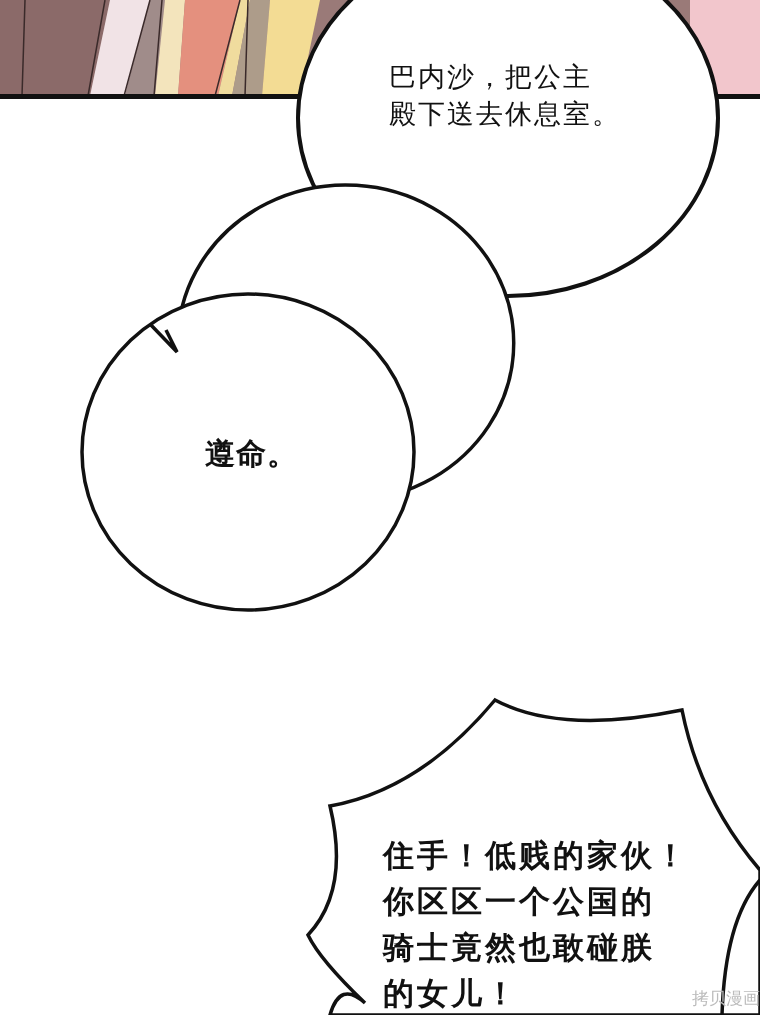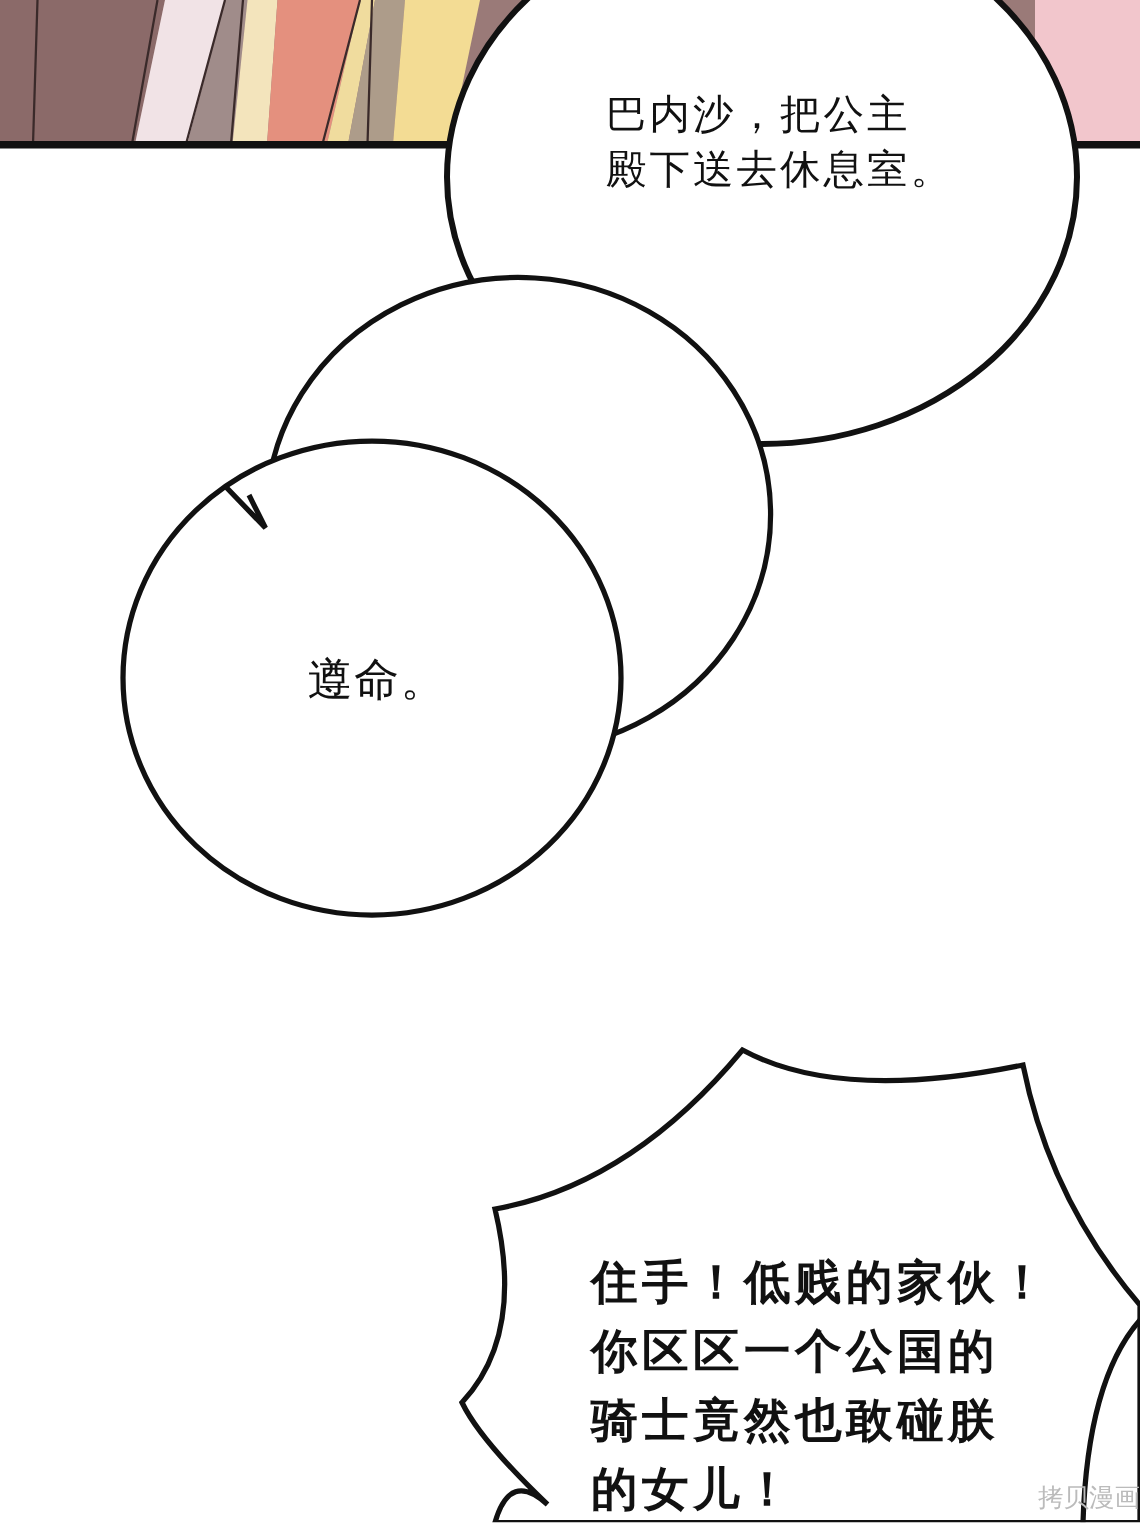--- a/index.html
+++ b/index.html
@@ -2,23 +2,23 @@
 <html><head>
 <meta charset="utf-8">
 <style>
   html, body { margin: 0; padding: 0; }
   body { width: 760px; height: 1015px; position: relative; overflow: hidden; background: #ffffff; font-family: "DejaVu Sans", sans-serif; }
   .panel-top { position: absolute; left: 0; top: 0; width: 760px; height: 96px; overflow: hidden; }
   .panel-top svg { display: block; }
   .panel-border { position: absolute; left: 0; top: 94px; width: 760px; height: 5px; background: #111; }
   .bubbles { position: absolute; left: 0; top: 0; width: 760px; height: 1015px; }
   .text { position: absolute; color: #111; white-space: pre-line; }
-  .t1 { left: 389px; top: 58px; font-size: 27px; line-height: 37px; letter-spacing: 2px; margin-left: 15px; }
-  .t2 { left: 205px; top: 435px; font-size: 30px; line-height: 38px; letter-spacing: 1px; }
-  .t3 { left: 383px; top: 832px; font-size: 31px; line-height: 46px; font-weight: bold; letter-spacing: 3px; margin-left: 11px; }
+  .t1 { left: 389px; top: 58px; font-size: 27px; line-height: 37px; letter-spacing: 2px; }
+  .t2 { left: 205px; top: 435px; font-size: 30px; line-height: 38px; letter-spacing: 1px; font-weight: bold; }
+  .t3 { left: 383px; top: 832px; font-size: 31px; line-height: 46px; font-weight: bold; letter-spacing: 3px; }
   .wm { position: absolute; left: 692px; top: 987px; font-size: 17px; color: #bbb; }
 </style>
 </head>
 <body>
 
 <div class="panel-top">
   <svg width="760" height="96" viewBox="0 0 760 96">
     <rect x="0" y="0" width="760" height="96" fill="#9a7a78"></rect>
     <polygon points="0,0 110,0 90,96 0,96" fill="#8b6a69"></polygon>
     <polygon points="110,0 150,0 125,96 90,96" fill="#f1e3e6"></polygon>

